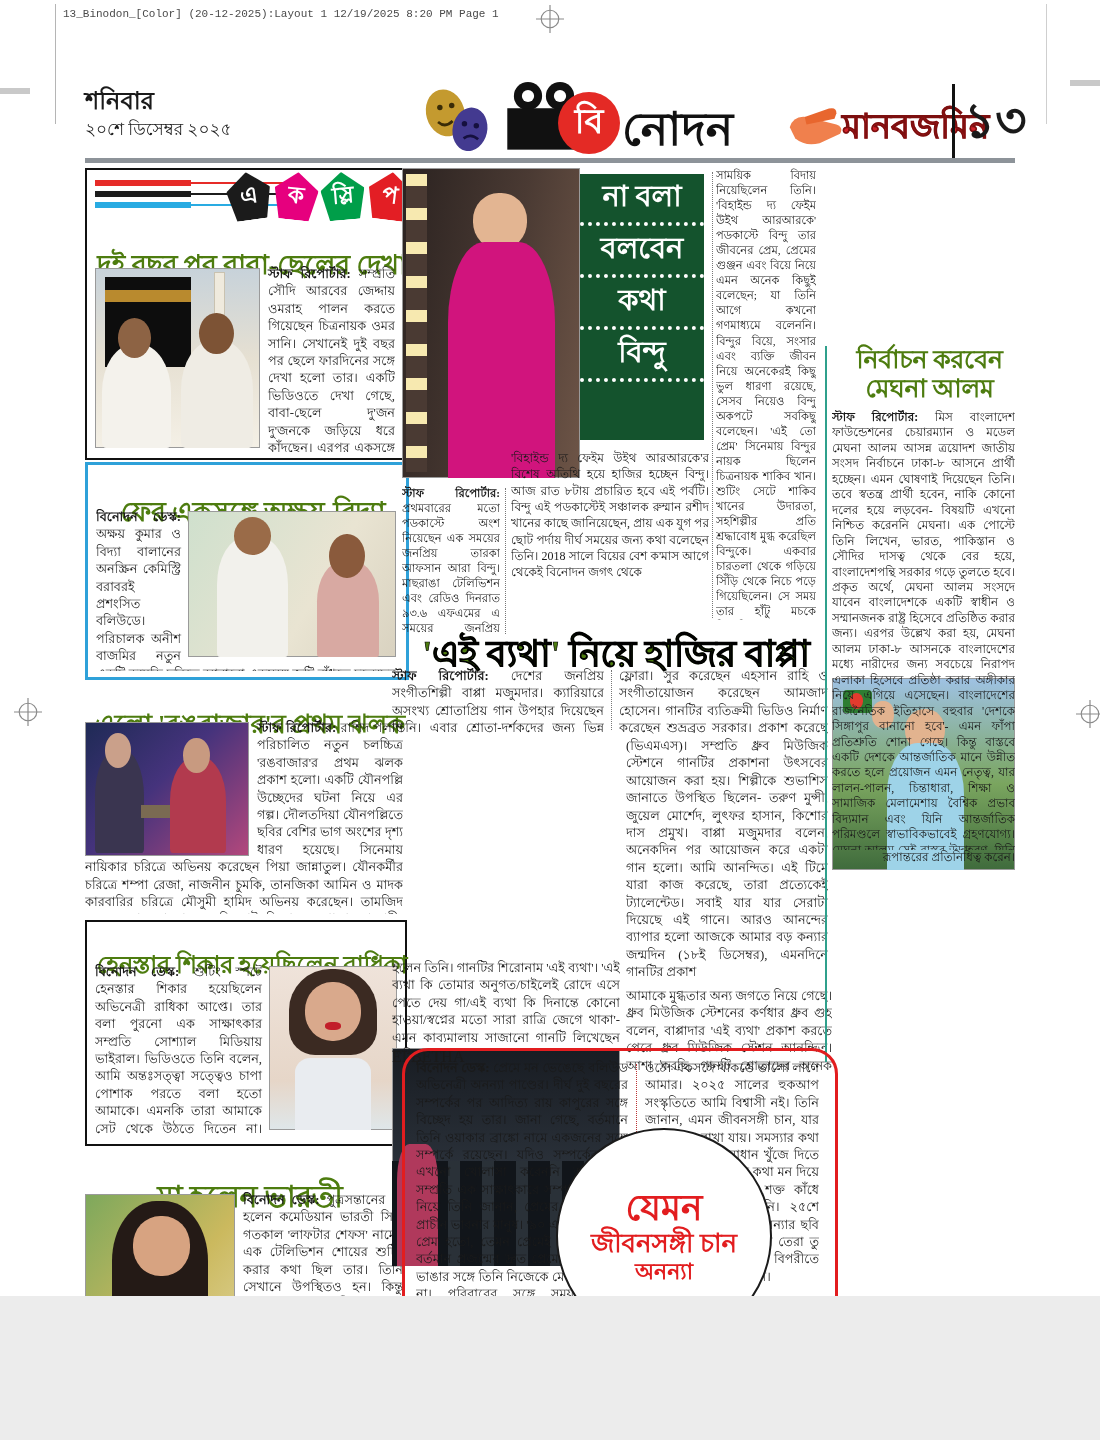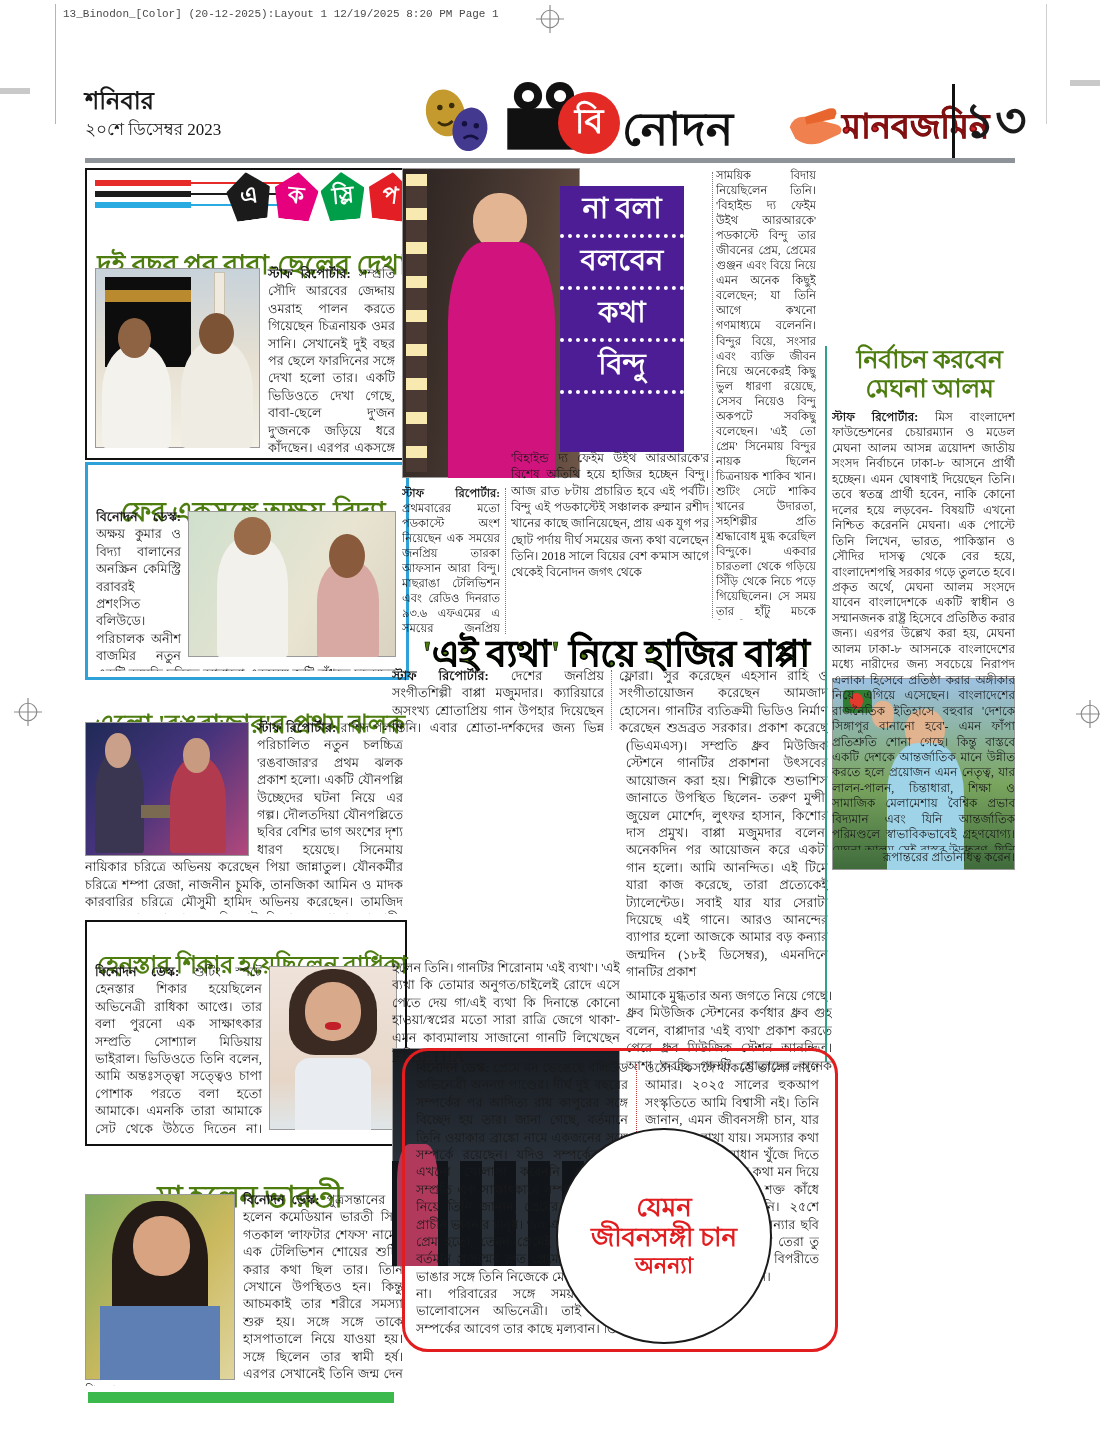--- a/index.html
+++ b/index.html
@@ -1,16 +1,16 @@
 <!DOCTYPE html>
 <html lang="bn"><head>
 <meta charset="utf-8">
 <style>
   html,body{margin:0;padding:0;background:#ececec;}
-  .page{position:relative;width:1100px;height:1440px;background:#ffffff;overflow:hidden;
+  .page{position:relative;width:1100px;height:1296px;background:#ffffff;overflow:hidden;
         font-family:"Liberation Serif","DejaVu Serif",serif;color:#1a1a1a;}
   .abs{position:absolute;}
   i{font-style:normal;display:block;position:absolute;}
   .bt{font-size:12.8px;line-height:1.36;text-align:justify;overflow:hidden;}
   .kick{font-weight:bold;}
   .hl{font-weight:bold;color:#4d7c0f;letter-spacing:-0.2px;margin-left:6px;}
   
   .slug{left:63px;top:8px;font-family:"Liberation Mono","DejaVu Sans Mono",monospace;font-size:11px;color:#4a4a4a;}
   .trimL{left:55px;top:4px;width:1px;height:120px;background:#b5b5b5;}
   .trimR{left:1046px;top:4px;width:1px;height:120px;background:#cfcfcf;}
@@ -62,21 +62,21 @@
   .hD{left:0;top:4px;width:100%;text-align:center;font-size:24px;}
   .bodyD{left:8px;top:42px;width:302px;height:172px;}
   .phD{width:128px;height:164px;float:right;margin:2px 0 2px 7px;}
   .artE{left:85px;top:1148px;width:318px;height:240px;}
   .hE{left:0;top:0;width:100%;text-align:center;font-size:30px;}
   .bodyE{left:0;top:44px;width:318px;height:194px;}
   .phE{width:150px;height:186px;float:left;margin:2px 8px 2px 0;}
   .greenbar{left:88px;top:1392px;width:306px;height:11px;background:#3cb94d;}
   
   .phBindu{left:402px;top:168px;width:178px;height:310px;}
-  .bluebox{left:560px;top:174px;width:124px;height:266px;background:#4c1d95;margin-top:12px;}
+  .bluebox{left:580px;top:174px;width:124px;height:266px;background:#14532d;}
   .bl-line{text-align:center;font-weight:bold;font-size:29px;color:#fff;padding:7px 2px 9px;
            border-bottom:4px dotted #fff;line-height:1.1;}
   .binduRight{left:716px;top:168px;width:100px;height:452px;font-size:11.4px;line-height:1.32;}
   .binduA{left:402px;top:486px;width:98px;height:150px;font-size:11.4px;line-height:1.32;}
   .vdot{border-left:1.6px dotted #777;width:0;}
   .vd1{left:505px;top:488px;height:146px;}
   .vd2{left:712px;top:172px;height:446px;}
   .binduB{left:511px;top:450px;width:198px;height:186px;font-size:12px;}
   
   .hBappa{left:392px;top:602px;width:436px;text-align:center;font-size:36px;-webkit-text-stroke:0.7px #000;}
@@ -94,21 +94,21 @@
   .meghnaTail{left:868px;top:848px;width:147px;font-size:11.8px;text-align:right;z-index:7;}
   .tealrule{left:825px;top:346px;width:2px;height:716px;background:#2fa08c;}
   
   .redbox{left:402px;top:1048px;width:430px;height:298px;border:3.5px solid #e21d1f;border-radius:26px;z-index:3;}
   .anaL{left:416px;top:1060px;width:212px;height:274px;z-index:3;}
   .vd4{left:636px;top:1064px;height:266px;z-index:3;border-left:1.6px dotted #b33;}
   .anaR{left:645px;top:1060px;width:174px;height:274px;z-index:3;}
   .circle{left:556px;top:1128px;width:212px;height:212px;background:#fff;border:2.5px solid #1b1b1b;
           border-radius:50%;z-index:5;display:flex;flex-direction:column;align-items:center;justify-content:center;}
   .circle span{color:#e21d1f;font-weight:bold;line-height:1.15;}
-  .c1{font-size:26px;text-align:center;} .c2{font-size:26px;text-align:right;} .c3{font-size:22px;}
+  .c1{font-size:36px;text-align:center;} .c2{font-size:26px;text-align:right;} .c3{font-size:22px;}
   
   .ph{overflow:hidden;position:relative;background:#d8d8d8;box-shadow:0 0 0 1px #9a9a9a inset;}
   .phA{background:linear-gradient(180deg,#c7d2da 0%,#e6e0d2 50%,#f4f0e6 100%);}
   .phA .kaaba{left:6%;top:5%;width:52%;height:50%;background:#0d0d0d;}
   .phA .kgold{left:6%;top:12%;width:52%;height:7%;background:#b98a2e;}
   .phA .minaret{left:72%;top:2%;width:7%;height:55%;background:#efeadd;box-shadow:0 0 0 1px #c9c2b0 inset;}
   .phA .fig1{left:4%;top:42%;width:42%;height:58%;background:#f4f2ec;border-radius:46% 46% 6% 6%;}
   .phA .fig2{left:52%;top:40%;width:44%;height:60%;background:#efece4;border-radius:46% 46% 6% 6%;}
   .phA .hd1{left:14%;top:28%;width:20%;height:22%;background:#8d6344;border-radius:50%;}
   .phA .hd2{left:63%;top:25%;width:21%;height:23%;background:#7d5335;border-radius:50%;}
@@ -165,21 +165,21 @@
       <circle cx="12" cy="12" r="7.5" fill="none" stroke="#8a8a8a"></circle>
       <path d="M12 0v24M0 12h24" stroke="#8a8a8a" fill="none"></path>
     </svg>
   <svg class="abs reg regRight" viewBox="0 0 24 24">
       <circle cx="12" cy="12" r="7.5" fill="none" stroke="#8a8a8a"></circle>
       <path d="M12 0v24M0 12h24" stroke="#8a8a8a" fill="none"></path>
     </svg>
 
   <header>
     <div class="abs m-day">শনিবার</div>
-    <div class="abs m-date">২০শে ডিসেম্বর 2023</div>
+    <div class="abs m-date">২০শে ডিসেম্বর ২০২৫</div>
     <svg class="abs logo-masks" width="82" height="76" viewBox="0 0 90 80">
       <ellipse cx="30" cy="30" rx="21" ry="26" fill="#c49a2f" transform="rotate(-16 30 30)"></ellipse>
       <circle cx="24" cy="24" r="3" fill="#3a2c07"></circle>
         <circle cx="37" cy="22" r="3" fill="#3a2c07"></circle>
       <path d="M22 40 q8 7 16 -1" stroke="#3a2c07" stroke-width="3" fill="none"></path>
       <ellipse cx="57" cy="48" rx="19" ry="24" fill="#433a90" transform="rotate(12 57 48)"></ellipse>
       <circle cx="51" cy="42" r="3" fill="#15103f"></circle>
         <circle cx="64" cy="44" r="3" fill="#15103f"></circle>
       <path d="M50 58 q8 -6 16 1" stroke="#15103f" stroke-width="3" fill="none"></path>
     </svg>

